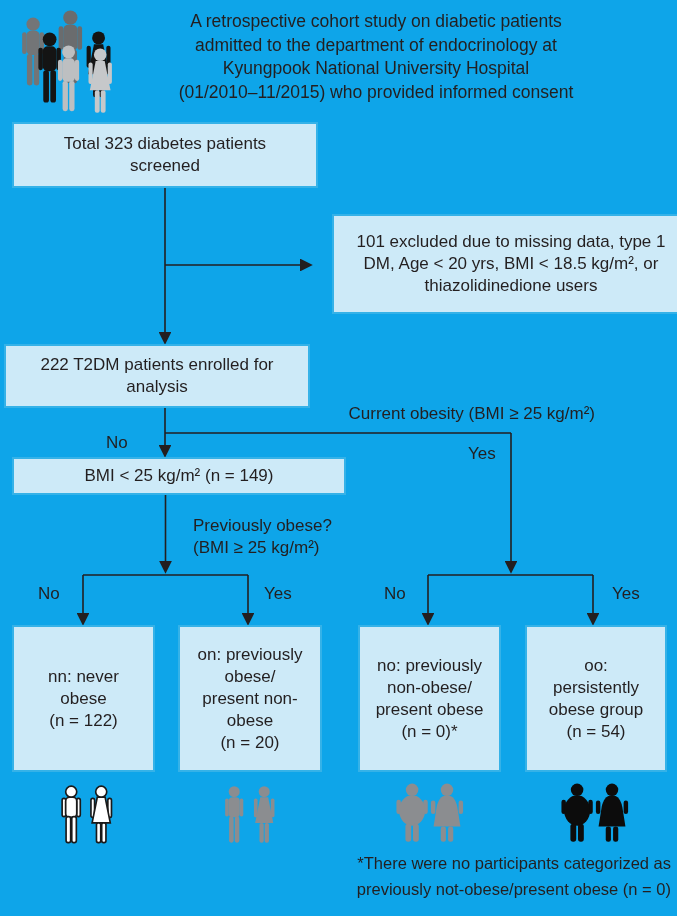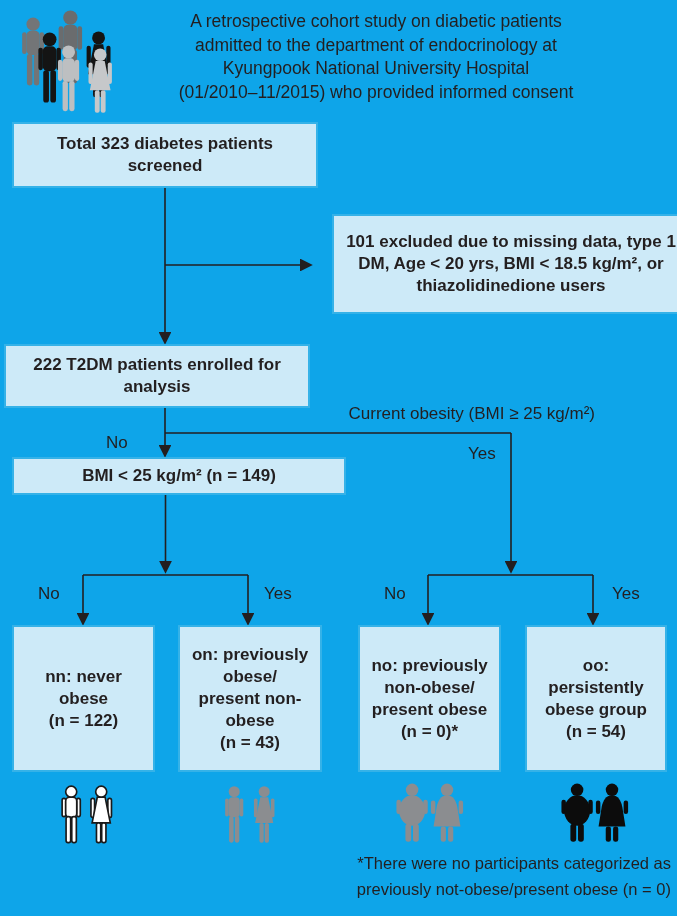--- a/index.html
+++ b/index.html
@@ -13,21 +13,21 @@
     position:relative;width:677px;height:916px;background:#0ea5e9;
     font-family:"Liberation Sans","DejaVu Sans",sans-serif;
     color:var(--text);overflow:hidden;
   }
   .abs{position:absolute;}
   .box{
     position:absolute;box-sizing:border-box;
     background:var(--box-fill);border:2px solid var(--box-border);
     display:flex;align-items:center;justify-content:center;
     text-align:center;white-space:pre-line;
-    font-size:17px;line-height:22px;color:var(--text);font-weight:bold;
+    font-size:17px;line-height:22px;color:var(--text);
   }
   .lbl{
     position:absolute;font-size:17px;line-height:22px;color:var(--text);
     white-space:pre-line;
   }
   #connectors{position:absolute;left:0;top:0;width:677px;height:916px;}
   .connector{stroke:var(--line);stroke-width:1.6;fill:none;}
   .arrowhead-fill{fill:var(--line);}
   #header-title{
     position:absolute;left:130px;top:10px;width:492px;
@@ -129,33 +129,35 @@
 thiazolidinedione users</div>
 
   <div class="box" style="left:4px;top:344px;width:306px;height:64px">222 T2DM patients enrolled for
 analysis</div>
 
   <div class="box" style="left:12px;top:457px;width:334px;height:38px">BMI &lt; 25 kg/m² (n = 149)</div>
 
   <div class="lbl" style="right:82px;top:403px;text-align:left">Current obesity (BMI ≥ 25 kg/m²)</div>
   <div class="lbl" style="left:106px;top:432px">No</div>
   <div class="lbl" style="left:468px;top:443px">Yes</div>
+  <div class="lbl" style="left:193px;top:515px">Previously obese?
+(BMI ≥ 25 kg/m²)</div>
   <div class="lbl" style="left:38px;top:583px">No</div>
   <div class="lbl" style="left:264px;top:583px">Yes</div>
   <div class="lbl" style="left:384px;top:583px">No</div>
   <div class="lbl" style="left:612px;top:583px">Yes</div>
 
   <div class="box" style="left:12px;top:625px;width:143px;height:147px">nn: never
 obese
 (n = 122)</div>
   <div class="box" style="left:178px;top:625px;width:144px;height:147px">on: previously
 obese/
 present non-
 obese
-(n = 43)</div>
+(n = 20)</div>
   <div class="box" style="left:358px;top:625px;width:143px;height:147px">no: previously
 non-obese/
 present obese
 (n = 0)*</div>
   <div class="box" style="left:525px;top:625px;width:142px;height:147px">oo:
 persistently
 obese group
 (n = 54)</div>
 
   <svg class="abs" style="left:57px;top:781px" width="60" height="68" viewBox="0 0 76 74">

